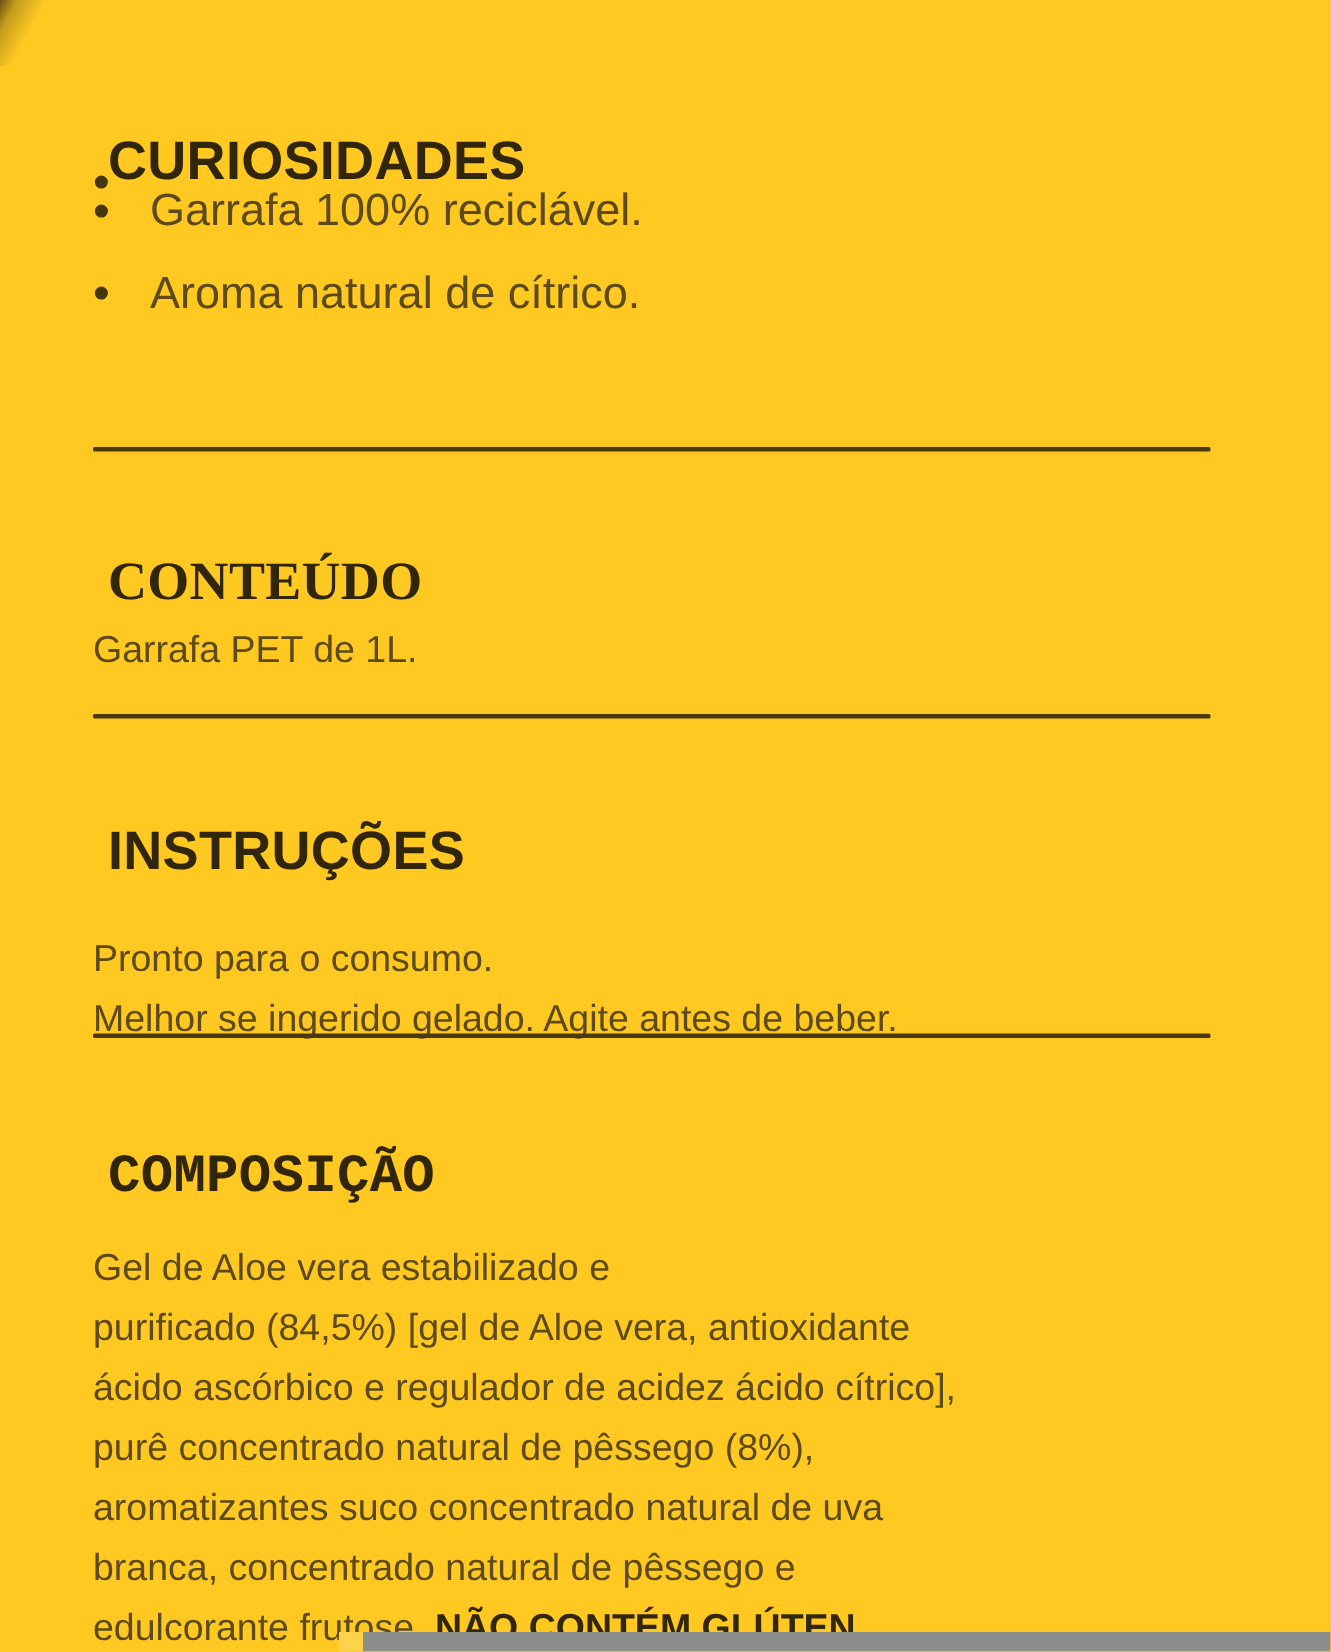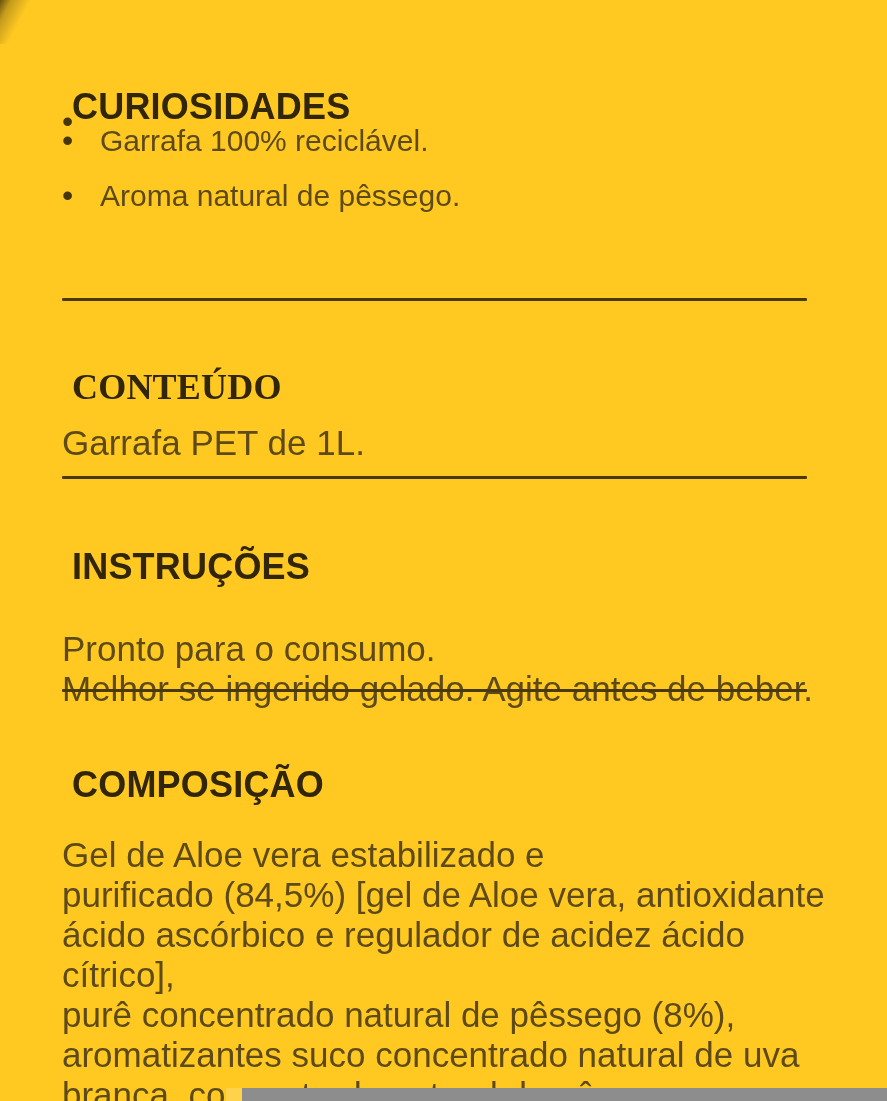--- a/index.html
+++ b/index.html
@@ -32,21 +32,21 @@
     font-weight: bold;
     color: var(--heading, #31260a);
     letter-spacing: 0.2px;
     white-space: nowrap;
     margin-top: 36px;
   }
   .body-text {
     position: absolute;
     left: 62px;
     width: 790px;
-    font-size: 35px;
+    font-size: 25px;
     color: var(--body, #5d4a17);
     white-space: pre-line;
   }
   #curiosidades-title { top: 48px; }
   #bullet-list {
     position: absolute;
     left: 62px;
     top: 104px;
     width: 780px;
     margin: 0;
@@ -77,21 +77,21 @@
     background: var(--divider, #4a390d);
     border-radius: 1px;
   }
   #divider-1 { top: 298px; }
   #divider-2 { top: 476px; }
   #divider-3 { top: 689px; }
   #conteudo-title { top: 328px; font-family: Liberation Serif, serif; }
   #conteudo-body { top: 390px; line-height: 36px; }
   #instrucoes-title { top: 508px; }
   #instrucoes-body { top: 594px; line-height: 40px; }
-  #composicao-title { top: 726px; }
+  #composicao-title { top: 726px; font-family: Liberation Mono, monospace; }
   #composicao-body { top: 800px; line-height: 40px; }
   #composicao-body .bold-note {
     font-weight: bold;
     color: #33270b;
   }
   .bottom-light-strip {
     position: absolute;
     left: 226px;
     top: 1088px;
     width: 16px;
@@ -117,21 +117,21 @@
 <ul id="bullet-list">
   <li>
     <span class="bullet-dot">•</span>
   </li>
   <li>
     <span class="bullet-dot">•</span>
     <span>Garrafa 100% reciclável.</span>
   </li>
   <li>
     <span class="bullet-dot">•</span>
-    <span>Aroma natural de pêssego.</span>
+    <span>Aroma natural de cítrico.</span>
   </li>
 </ul>
 
 <div class="divider" id="divider-1"></div>
 
 <h2 class="section-title" id="conteudo-title">CONTEÚDO</h2>
 <p class="body-text" id="conteudo-body">Garrafa PET de 1L.</p>
 
 <div class="divider" id="divider-2"></div>
 

